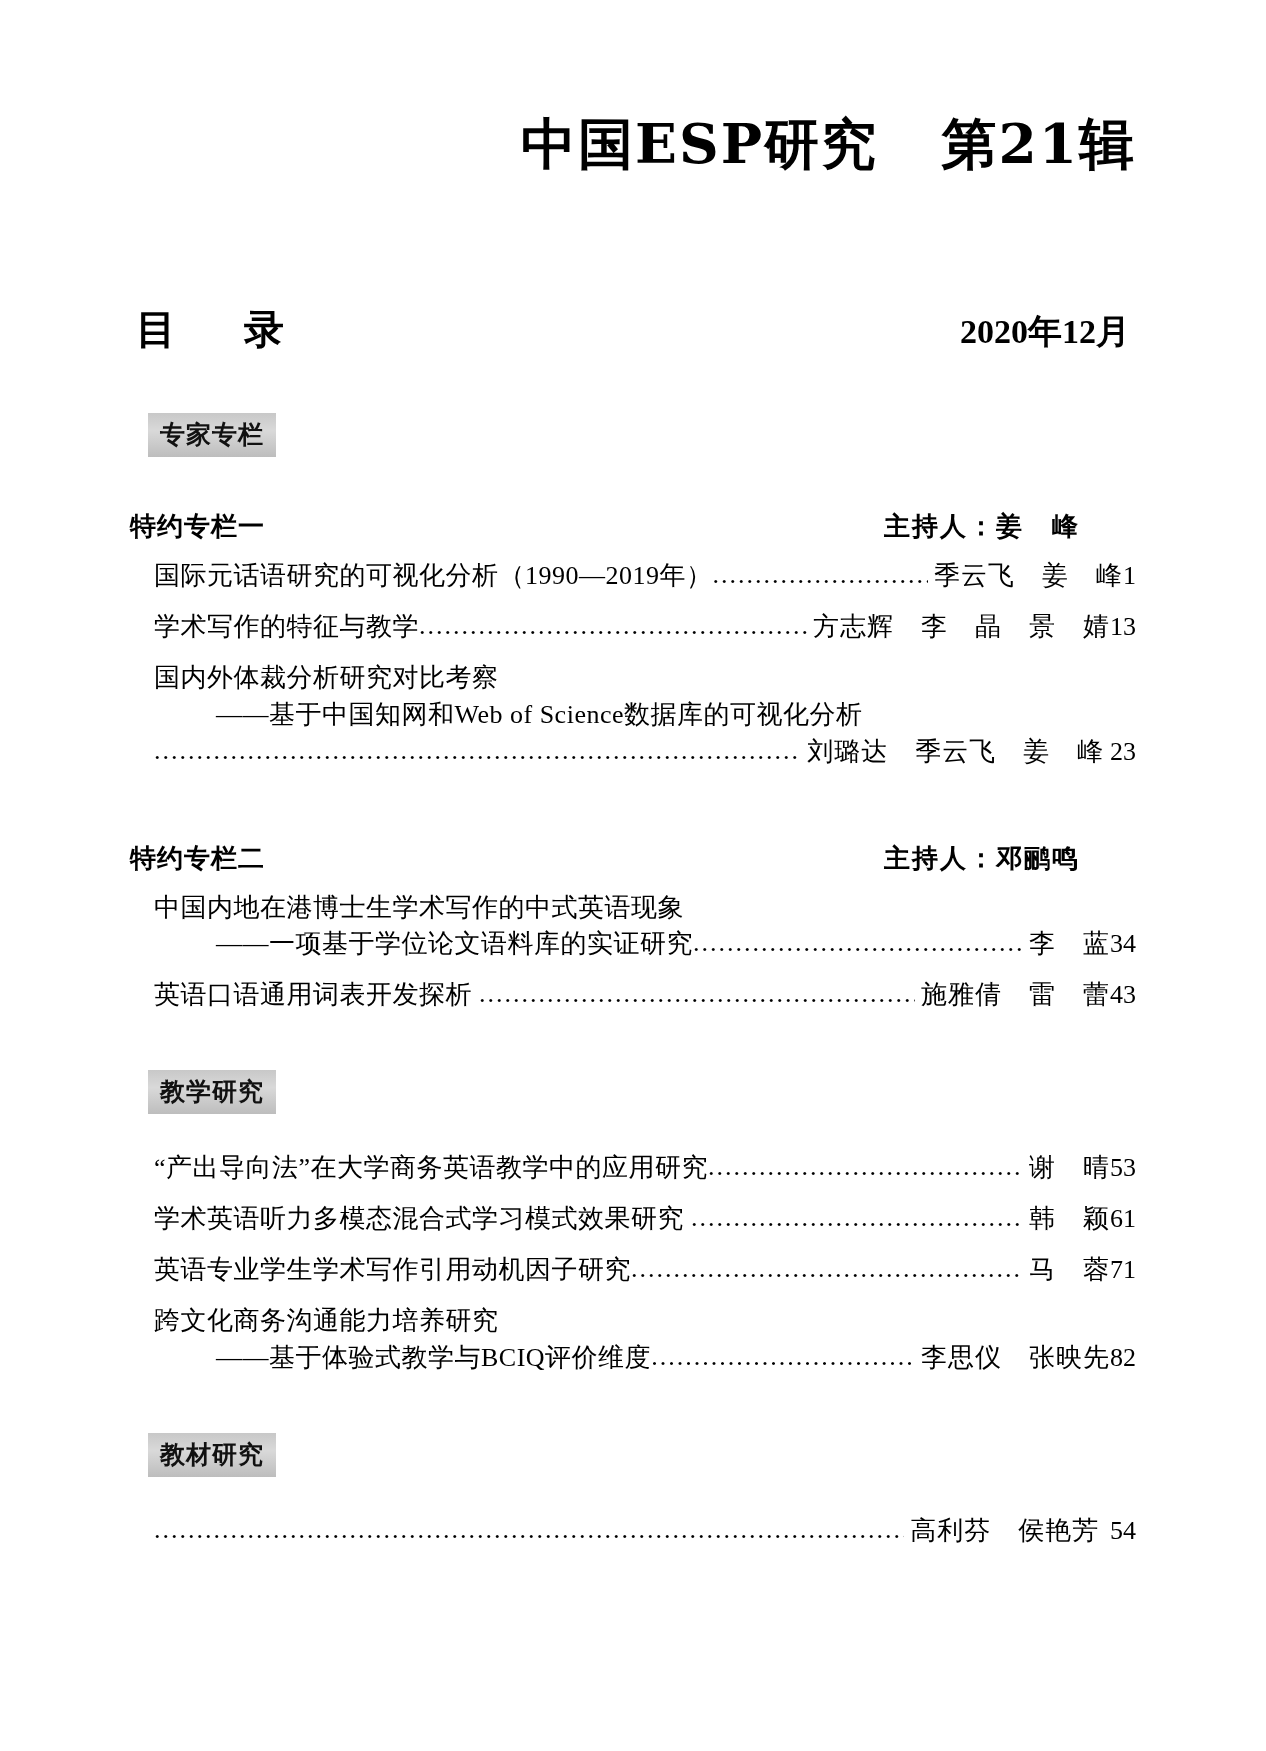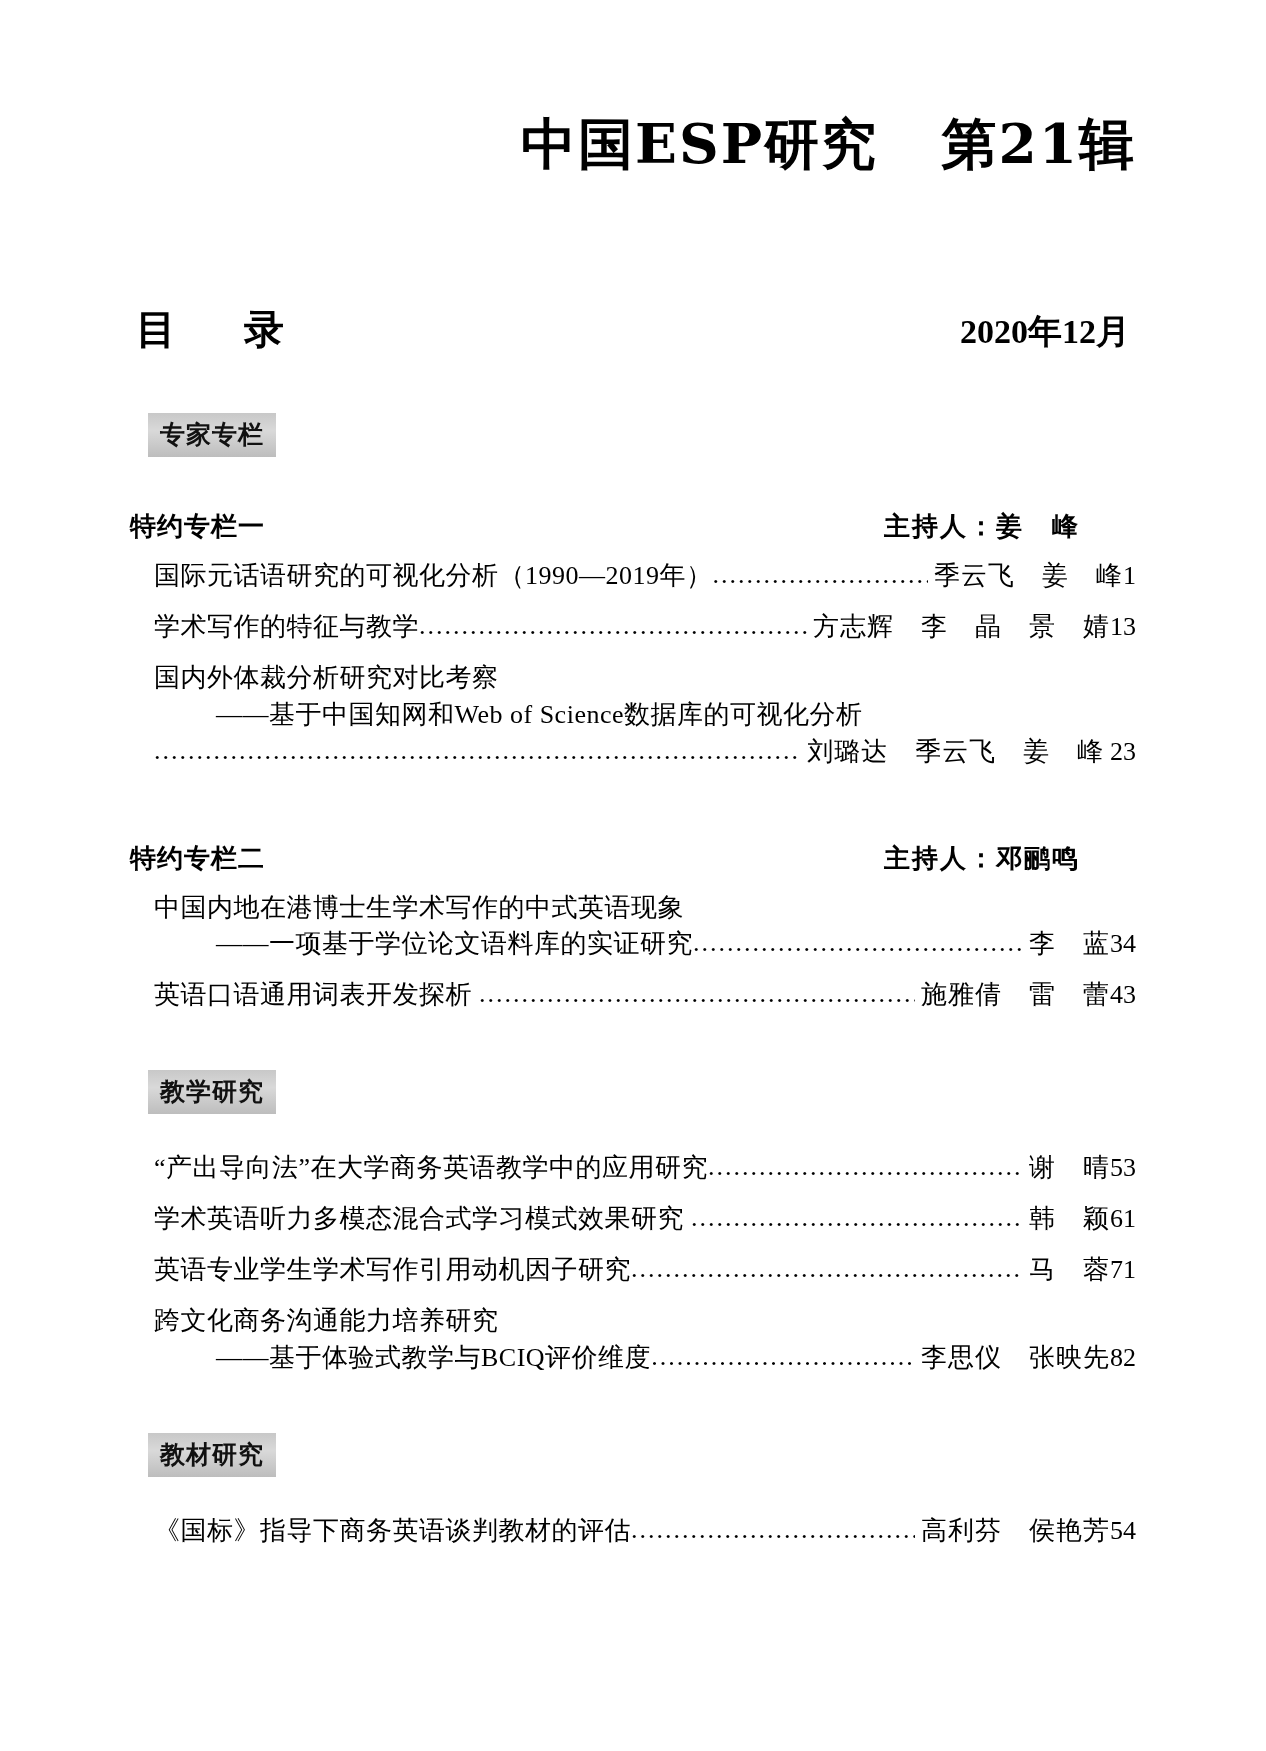--- a/index.html
+++ b/index.html
@@ -219,20 +219,19 @@
           <span class="pg"></span>
         </div>
         <div class="line">
           <span class="ttl indent">——基于体验式教学与BCIQ评价维度</span>
           <span class="dots"></span>
           <span class="authors">李思仪　张映先</span>
           <span class="pg">82</span>
         </div>
       </div><div class="section-chip">教材研究</div><div class="after-chip"></div><div class="entry">
         <div class="line">
-          <span class="ttl">《国标》指导下商务英语谈判教材的评估</span>
           <span class="dots"></span>
           <span class="authors">高利芬　侯艳芳</span>
           <span class="pg">54</span>
         </div>
       </div></div>
 
 </div>
 
 </body></html>

